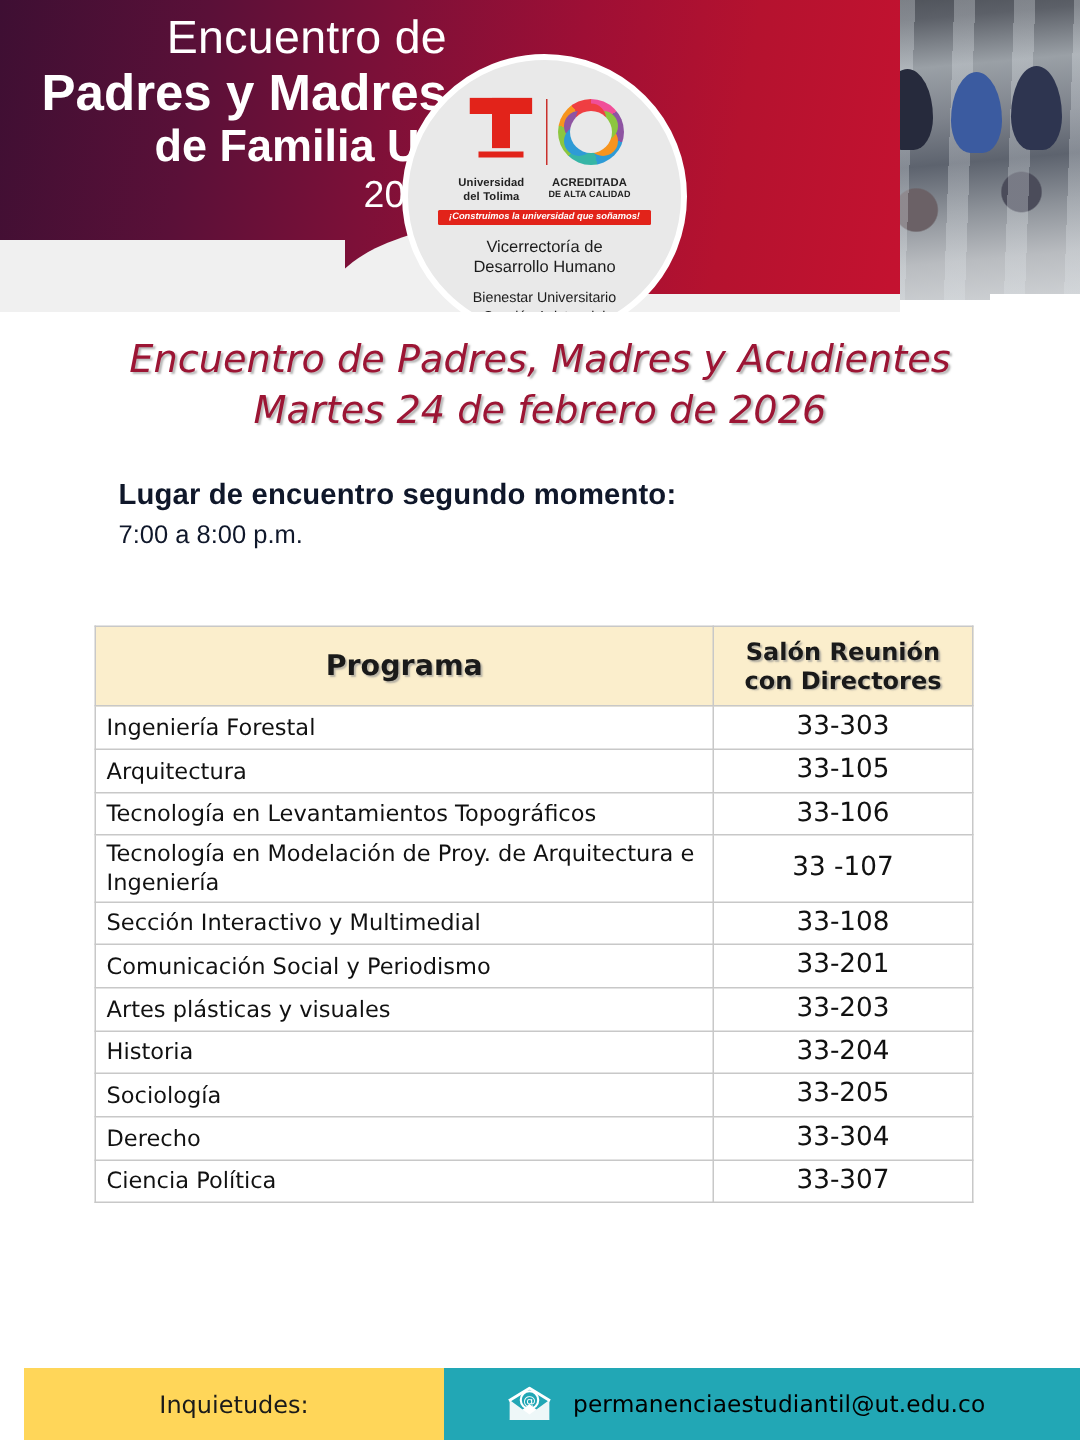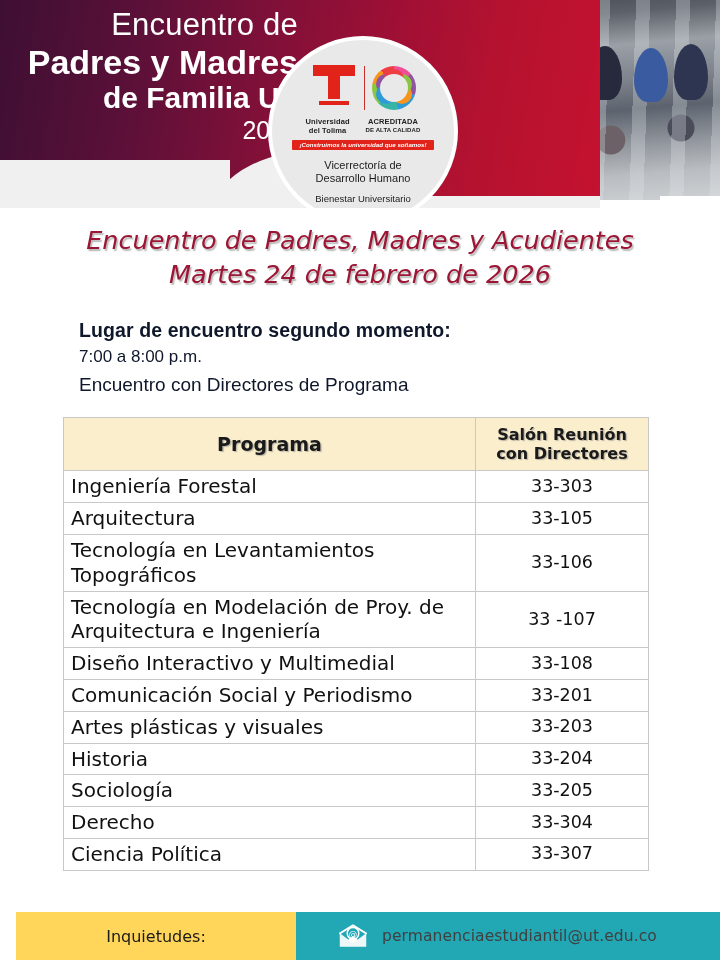--- a/index.html
+++ b/index.html
@@ -227,21 +227,21 @@
     border: 1px solid #c8c8c8;
     text-shadow: 1.3px 1.3px 1.1px rgba(140,140,140,.6);
     padding: 7px 6px;
     line-height: 1.2;
   }
   #schedule th.h-prog { font-size: 19px; text-align: center; margin-left: 48px; }
   #schedule th.h-room { font-size: 16px; text-align: center; }
   #schedule td {
     border: 1px solid #c8c8c8;
     color: #111111;
-    font-size: 20px;
+    font-size: 15px;
     padding: 3px 6px;
     line-height: 1.24;
   }
   #schedule td.prog { text-align: left; padding-left: 7px; }
   #schedule td.room { text-align: center; font-size: 17.5px; }
 
   
   #footer {
     position: absolute;
     left: 16px; top: 912px;
@@ -258,21 +258,21 @@
   }
   #footer-right {
     width: 440px; height: 48px;
     background: #22a7b5;
     display: flex; align-items: center; gap: 14px;
     padding-left: 42px;
     box-sizing: border-box;
   }
   #mail-icon { width: 30px; height: 24px; flex: none; }
   #footer-email {
-    font-size: 15.5px; color: #404040; font-weight: 400;
+    font-size: 15.5px; color: #000000; font-weight: 400;
     font-family: "DejaVu Sans", sans-serif;
     letter-spacing: .1px;
   }
 </style>
 </head>
 <body>
 
 <div id="banner">
 
   <div id="banner-photo">
@@ -337,21 +337,20 @@
 </div>
 
 <div id="event-title">
   <div>Encuentro de Padres, Madres y Acudientes</div>
   <div>Martes 24 de febrero de 2026</div>
 </div>
 
 <div id="meeting-block">
   <div id="meeting-heading">Lugar de encuentro segundo momento:</div>
   <div id="meeting-time">7:00 a 8:00 p.m.</div>
-  <div id="meeting-with">Encuentro con  Directores de Programa</div>
 </div>
 
 <table id="schedule">
   <colgroup>
       <col class="c1">
       <col class="c2">
     </colgroup>
   <thead>
     <tr>
       <th class="h-prog">Programa</th>
@@ -372,21 +371,21 @@
       </tr>
       <tr>
         <td class="prog">Tecnología en Levantamientos Topográficos</td>
         <td class="room">33-106</td>
       </tr>
       <tr>
         <td class="prog">Tecnología en Modelación de Proy. de Arquitectura e Ingeniería</td>
         <td class="room">33 -107</td>
       </tr>
       <tr>
-        <td class="prog">Diseño Interactivo y Multimedial</td>
+        <td class="prog">Sección Interactivo y Multimedial</td>
         <td class="room">33-108</td>
       </tr>
       <tr>
         <td class="prog">Comunicación Social y Periodismo</td>
         <td class="room">33-201</td>
       </tr>
       <tr>
         <td class="prog">Artes plásticas y visuales</td>
         <td class="room">33-203</td>
       </tr>

